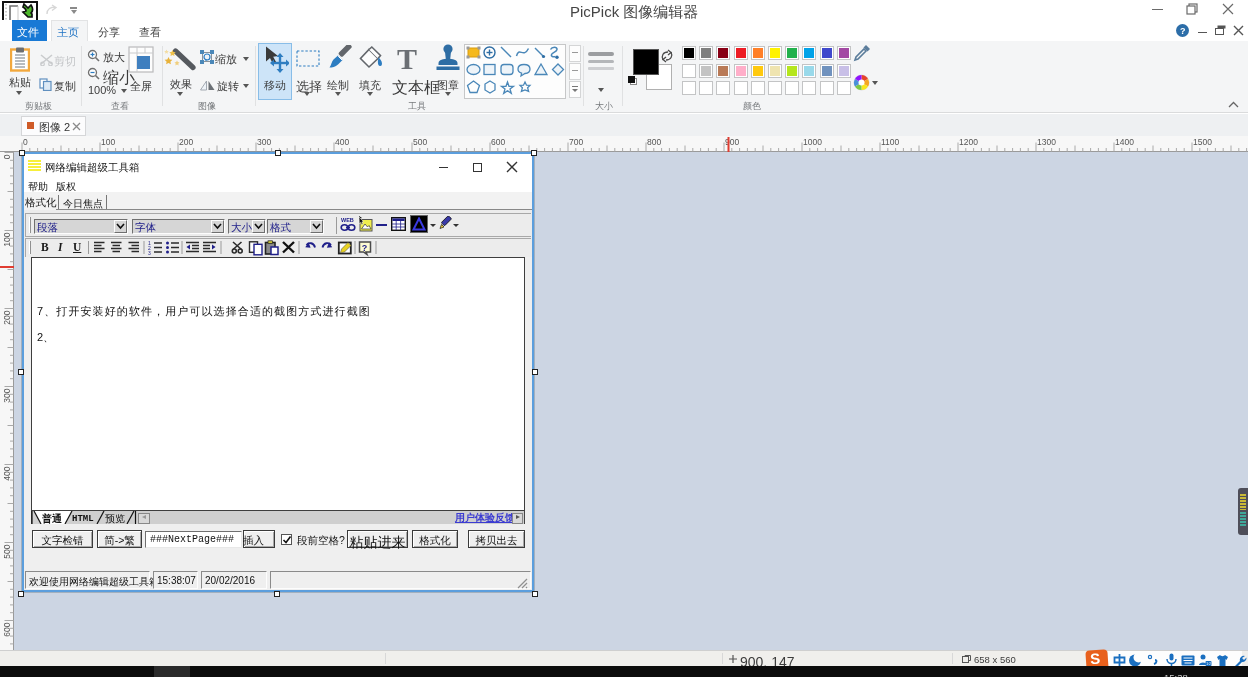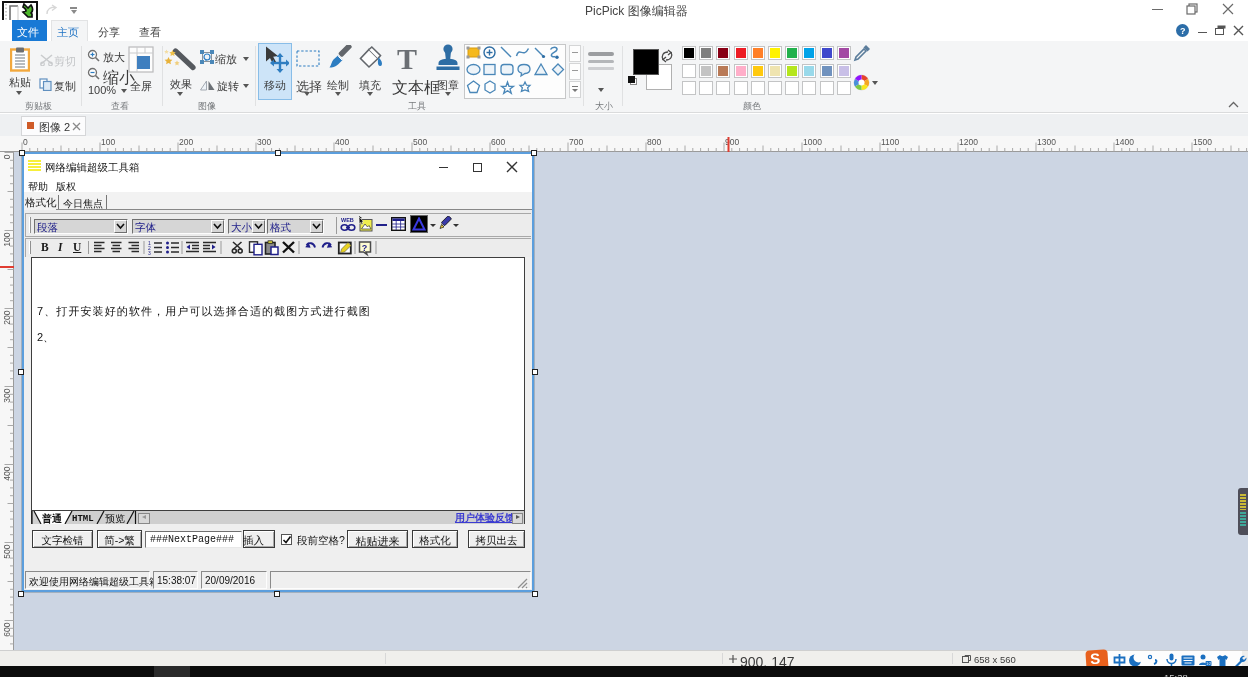--- a/index.html
+++ b/index.html
@@ -19,21 +19,21 @@
     <path d="M14 3 L14 17" fill="none" stroke="#c9c9c9" stroke-width="1"></path>
     <path d="M20 2 L24 6 L27 3 C29 6 29 9 27 11 L28 12 L28 15 L24 15 L19 10 L22 9 C22 7 21 6 19 5 Z" fill="#4db82a" stroke="#111" stroke-width="1.7" transform="translate(0,-1)"></path>
   </svg>
 
   <svg class="abs" style="left:46px;top:4px" width="14" height="11" viewBox="0 0 14 11">
     <path d="M1 10 C1 5 5 3 9 3 M6 1 L10 3.5 L6 6.5" fill="none" stroke="#d7d7d7" stroke-width="1.4"></path>
   </svg>
   <div class="abs" style="left:70px;top:7px;width:7px;height:1.5px;background:#8a8a8a"></div>
   <div class="abs" style="left:71px;top:10px;width:0;height:0;border-left:3.5px solid transparent;border-right:3.5px solid transparent;border-top:4px solid #8a8a8a"></div>
 
-  <div class="txt" style="left:585px;top:3px;font-size:12px;color:#454545">PicPick 图像编辑器</div>
+  <div class="txt" style="left:570px;top:3px;font-size:15px;color:#454545">PicPick 图像编辑器</div>
 
   <div class="abs" style="left:1152px;top:9px;width:11px;height:1.4px;background:#6a6a6a"></div>
   <svg class="abs" style="left:1186px;top:3px" width="12" height="12" viewBox="0 0 12 12">
     <rect x="3" y="1" width="8" height="8" fill="none" stroke="#6a6a6a" stroke-width="1.2"></rect>
     <rect x="1" y="3" width="8" height="8" fill="#fff" stroke="#6a6a6a" stroke-width="1.2"></rect>
   </svg>
   <svg class="abs" style="left:1222px;top:3px" width="12" height="12" viewBox="0 0 12 12">
     <path d="M1 1 L11 11 M11 1 L1 11" stroke="#6a6a6a" stroke-width="1.2"></path>
   </svg>
 </div>
@@ -802,42 +802,42 @@
     <div class="abs" style="left:515.5px;top:515px;width:0;height:0;border-top:2.5px solid transparent;border-bottom:2.5px solid transparent;border-left:4px solid #555"></div>
 
     <div id="iw-buttons">
         <div class="abs" style="left:32px;top:530px;width:61px;height:18px;background:#efefef;border:1.2px solid #3a3a3a;box-shadow:inset 1px 1px 0 #fff,inset -1px -1px 0 #a8a8a8"></div>
         <div class="txt" style="left:32px;top:534px;width:61px;text-align:center;font-size:10.5px;color:#111">文字检错</div>
         <div class="abs" style="left:97px;top:530px;width:45px;height:18px;background:#efefef;border:1.2px solid #3a3a3a;box-shadow:inset 1px 1px 0 #fff,inset -1px -1px 0 #a8a8a8"></div>
         <div class="txt" style="left:97px;top:534px;width:45px;text-align:center;font-size:10.5px;color:#111">简-&gt;繁</div>
         <div class="abs" style="left:243px;top:530px;width:32px;height:18px;background:#efefef;border:1.2px solid #3a3a3a;box-shadow:inset 1px 1px 0 #fff,inset -1px -1px 0 #a8a8a8"></div>
         <div class="txt" style="left:243px;top:534px;width:20px;text-align:center;font-size:10.5px;color:#111">插入</div>
         <div class="abs" style="left:347px;top:530px;width:61px;height:18px;background:#efefef;border:1.2px solid #3a3a3a;box-shadow:inset 1px 1px 0 #fff,inset -1px -1px 0 #a8a8a8"></div>
-        <div class="txt" style="left:347px;top:534px;width:61px;text-align:center;font-size:11px;color:#111">粘贴进来</div>
+        <div class="txt" style="left:347px;top:534px;width:61px;text-align:center;font-size:14px;color:#111">粘贴进来</div>
         <div class="abs" style="left:412px;top:530px;width:46px;height:18px;background:#efefef;border:1.2px solid #3a3a3a;box-shadow:inset 1px 1px 0 #fff,inset -1px -1px 0 #a8a8a8"></div>
         <div class="txt" style="left:412px;top:534px;width:46px;text-align:center;font-size:10.5px;color:#111">格式化</div>
         <div class="abs" style="left:468px;top:530px;width:57px;height:18px;background:#efefef;border:1.2px solid #3a3a3a;box-shadow:inset 1px 1px 0 #fff,inset -1px -1px 0 #a8a8a8"></div>
         <div class="txt" style="left:468px;top:534px;width:57px;text-align:center;font-size:10.5px;color:#111">拷贝出去</div>
       </div>
     <div class="abs" style="left:145px;top:531px;width:97px;height:17px;background:#fff;border-top:1.5px solid #6f6f6f;border-left:1.5px solid #6f6f6f;border-right:1px solid #e8e8e8;border-bottom:1px solid #e8e8e8"></div>
     <div class="txt" style="left:150px;top:534px;font-size:10px;color:#111;font-family:'Liberation Mono',monospace">###NextPage###</div>
     <div class="abs" style="left:281px;top:534px;width:11px;height:11px;background:#fff;border:1px solid #555"></div>
     <svg class="abs" style="left:282px;top:535px" width="10" height="10" viewBox="0 0 10 10">
         <path d="M1.5 5 L4 7.5 L8.5 1.5" fill="none" stroke="#111" stroke-width="1.6"></path>
       </svg>
     <div class="txt" style="left:297px;top:534px;font-size:10.5px;color:#111">段前空格?</div>
 
     <div class="abs" style="left:24px;top:570px;width:508px;height:20px;background:#efefef"></div>
     <div id="iw-status">
         <div class="abs" style="left:25px;top:571px;width:125px;height:18px;background:#efefef;border-top:1px solid #8a8a8a;border-left:1px solid #8a8a8a;border-right:1px solid #fdfdfd;border-bottom:1px solid #fdfdfd"></div>
         <div class="txt" style="left:29px;top:575px;font-size:10px;color:#111">欢迎使用网络编辑超级工具箱</div>
         <div class="abs" style="left:153px;top:571px;width:45px;height:18px;background:#efefef;border-top:1px solid #8a8a8a;border-left:1px solid #8a8a8a;border-right:1px solid #fdfdfd;border-bottom:1px solid #fdfdfd"></div>
         <div class="txt" style="left:157px;top:575px;font-size:10px;color:#111">15:38:07</div>
         <div class="abs" style="left:201px;top:571px;width:66px;height:18px;background:#efefef;border-top:1px solid #8a8a8a;border-left:1px solid #8a8a8a;border-right:1px solid #fdfdfd;border-bottom:1px solid #fdfdfd"></div>
-        <div class="txt" style="left:205px;top:575px;font-size:10px;color:#111">20/09/2016</div>
+        <div class="txt" style="left:205px;top:575px;font-size:10px;color:#111">20/02/2016</div>
         <div class="abs" style="left:270px;top:571px;width:261px;height:18px;background:#efefef;border-top:1px solid #8a8a8a;border-left:1px solid #8a8a8a;border-right:1px solid #fdfdfd;border-bottom:1px solid #fdfdfd"></div>
         <svg class="abs" style="left:517px;top:578px" width="11" height="11" viewBox="0 0 11 11">
           <g stroke="#909090" stroke-width="1.2">
             <line x1="10" y1="1" x2="1" y2="10"></line>
             <line x1="10" y1="5" x2="5" y2="10"></line>
             <line x1="10" y1="9" x2="9" y2="10"></line>
           </g>
         </svg>
       </div>
   </div>

